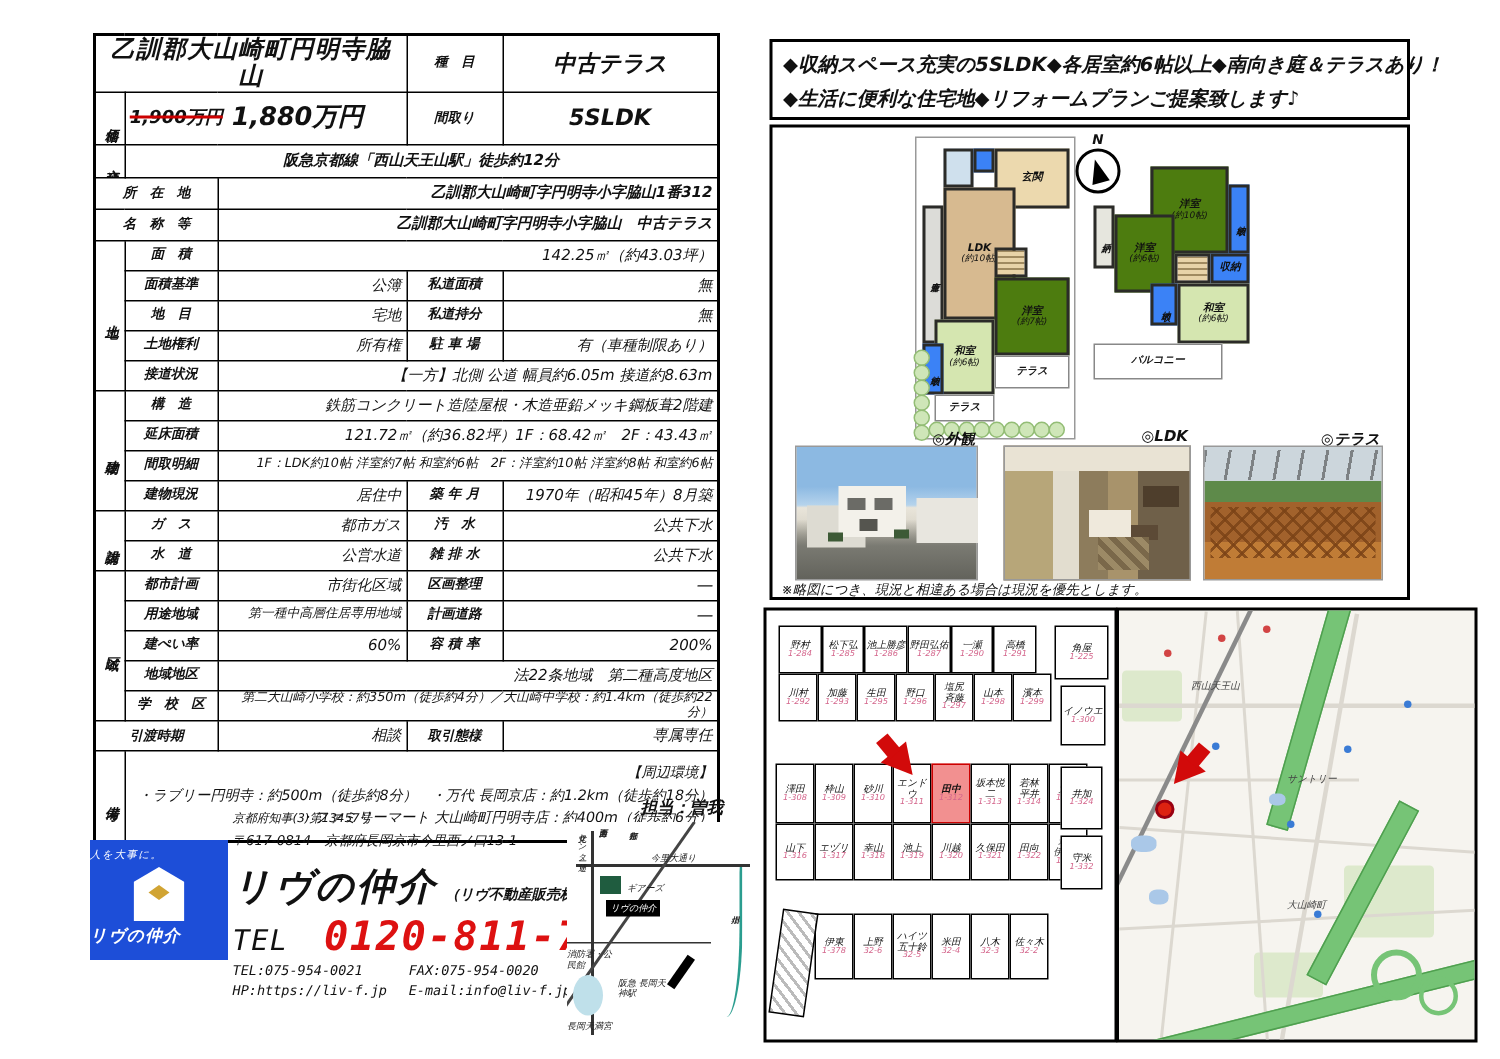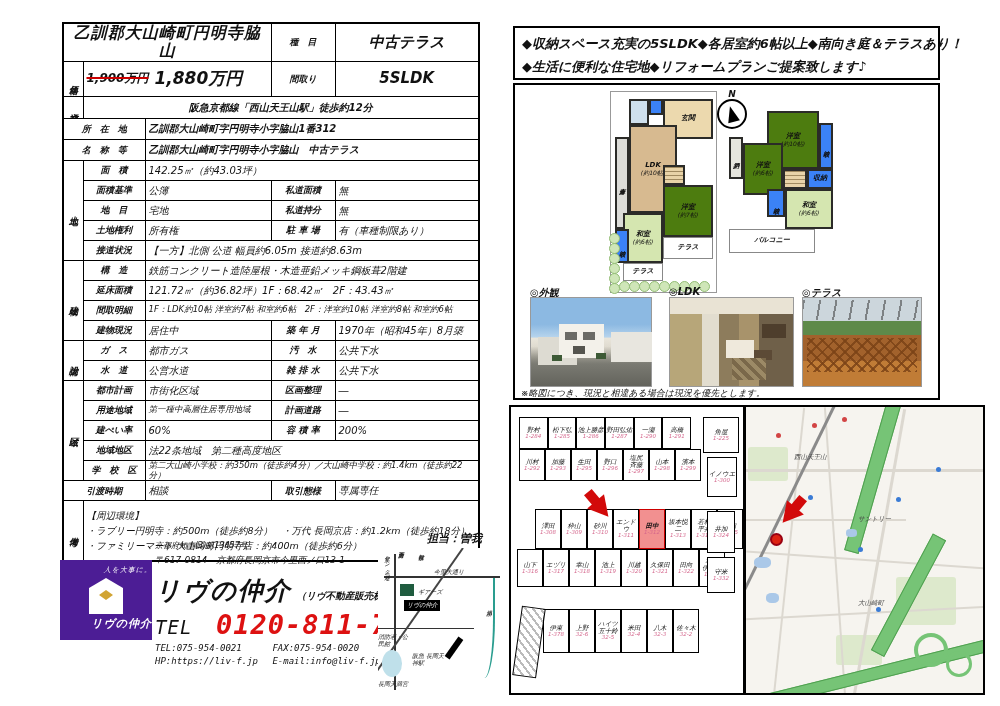--- a/index.html
+++ b/index.html
@@ -4,35 +4,35 @@
 <style>
   html,body{margin:0;padding:0;background:#fff;}
   body{font-family:"DejaVu Sans","Liberation Sans",sans-serif;color:#111;}
   #page{position:relative;width:1000px;height:706px;background:#fff;overflow:hidden;font-style:italic;}
 
   
   #spec-table{position:absolute;left:62px;top:22px;width:418px;border-collapse:collapse;table-layout:fixed;border:2px solid #000;}
   #spec-table td{border:1px solid #000;padding:0 3px;overflow:hidden;vertical-align:middle;font-size:10px;line-height:1.15;}
   #spec-table .lab{font-weight:bold;text-align:center;font-size:9px;padding:0 1px;}
   #spec-table .vert{writing-mode:vertical-rl;text-orientation:upright;padding:0;letter-spacing:1px;}
-  #spec-table .val{text-align:left;}
+  #spec-table .val{text-align:right;}
   #spec-table .sm{font-size:8.5px;}
   #spec-table .bold{font-weight:bold;}
   #spec-table .ctr{text-align:center;}
   #spec-table .ttl{font-size:16px;font-weight:bold;text-align:center;letter-spacing:1px;}
   #spec-table .big{font-size:15px;font-weight:bold;text-align:center;}
   #spec-table .priceCell span{vertical-align:middle;}
   #spec-table .old{font-size:12px;font-weight:bold;text-decoration:line-through;text-decoration-color:#c00;text-decoration-thickness:2px;margin-right:6px;}
   #spec-table .new{font-size:17px;font-weight:bold;}
   #spec-table .bl{display:block;font-size:9.5px;line-height:1.6;}
 
   #agent{position:absolute;left:392px;top:531px;width:90px;font-size:11px;font-weight:bold;text-align:right;}
 
   
-  #logo{position:absolute;left:60px;top:560px;width:92px;height:80px;background:#4c1d95;text-align:right;}
+  #logo{position:absolute;left:60px;top:560px;width:92px;height:80px;background:#1d4ed8;text-align:left;}
   #logo .tag{color:#fff;font-size:7px;padding-top:5px;letter-spacing:1px;}
   #logo .house{position:relative;width:34px;height:36px;margin:3px auto 2px;background:#fff;clip-path:polygon(50% 0,100% 28%,100% 100%,0 100%,0 28%);}
   #logo .bow{position:absolute;left:50%;top:17px;width:0;height:0;transform:translateX(-50%);}
   #logo .bow:before,#logo .bow:after{content:"";position:absolute;top:-5px;width:0;height:0;border-top:5px solid transparent;border-bottom:5px solid transparent;}
   #logo .bow:before{right:0;border-right:7px solid #d1a433;}
   #logo .bow:after{left:0;border-left:7px solid #d1a433;}
   #logo .lname{color:#fff;font-size:11px;font-weight:bold;letter-spacing:1px;}
   #cinfo{position:absolute;left:155px;top:540px;width:228px;}
   #cinfo .lic{font-size:8px;}
   #cinfo .addr{font-size:9px;margin-top:3px;}
@@ -71,21 +71,21 @@
   .c-hall{background:#ecd9ae;} .c-nando{background:#e6e6de;}
   .c-stairs{background:repeating-linear-gradient(0deg,#e8d3a8 0 3px,#a08a60 3px 4px);}
   .c-terr{background:#fff;border:1px solid #888;}
   .lot{position:absolute;border:1px solid #999;}
   .bush{position:absolute;width:9px;height:9px;border-radius:50%;background:#cfe6b8;border:1px solid #93bd75;}
   #compass{position:absolute;left:200px;top:4px;width:34px;text-align:center;}
   #compass .nl{font-size:9px;font-weight:bold;}
   #compass .circ{width:26px;height:26px;margin:0 auto;border:2px solid #000;border-radius:50%;background:#fff;display:flex;align-items:center;justify-content:center;}
   #compass .arrow{width:0;height:0;border-left:6px solid transparent;border-right:6px solid transparent;border-bottom:16px solid #000;transform:rotate(-15deg);}
 
-  .caption{position:absolute;top:201px;font-size:10px;font-weight:bold;text-align:left;}
+  .caption{position:absolute;top:201px;font-size:10px;font-weight:bold;text-align:right;}
   .photo{position:absolute;top:212px;height:88px;border:1px solid #999;}
   #ph-ext{left:15px;width:120px;background:
     linear-gradient(180deg,rgba(0,0,0,0) 0 55%,#7a7a72 75%,#63635c 100%),
     linear-gradient(180deg,#8cb9e2 0 30%,#b5d3ec 44%,#e9e5da 46%,#d8d4c8 62%,#b9b5a8 75%);}
   #ph-ext:before{content:"";position:absolute;left:28px;top:26px;width:45px;height:34px;background:#f3f1ea;box-shadow:50px 6px 0 -2px #e8e6df, -24px 10px 0 -3px #dddbd2;}
   #ph-ext:after{content:"";position:absolute;left:34px;top:34px;width:12px;height:8px;background:#6b6b66;box-shadow:18px 0 0 #6b6b66, 8px 14px 0 #55554f, 30px 20px 0 -1px #3d5a36, -14px 22px 0 -1px #3d5a36;}
   #ph-ldk{left:154px;width:123px;background:
     linear-gradient(180deg,#e9e3d4 0 18%,rgba(0,0,0,0) 18%),
     linear-gradient(90deg,#b7a679 0 26%,#e2ddcf 26% 40%,#8d7c5c 40% 56%,#a8936b 56% 72%,#6f6049 72% 100%),
     #8d7c5c;}
@@ -465,21 +465,21 @@
         </div>
         <div class="lotbx">
           <span class="n">一瀬</span>
           <span class="no">1-290</span>
         </div>
         <div class="lotbx">
           <span class="n">高橋</span>
           <span class="no">1-291</span>
         </div>
       </div>
-    <div class="cadrow" style="left:6px;top:102px;width:180px;height:40px;margin-left:18px;">
+    <div class="cadrow" style="left:6px;top:102px;width:180px;height:40px;">
         <div class="lotbx">
           <span class="n">澤田</span>
           <span class="no">1-308</span>
         </div>
         <div class="lotbx">
           <span class="n">枠山</span>
           <span class="no">1-309</span>
         </div>
         <div class="lotbx">
           <span class="n">砂川</span>

